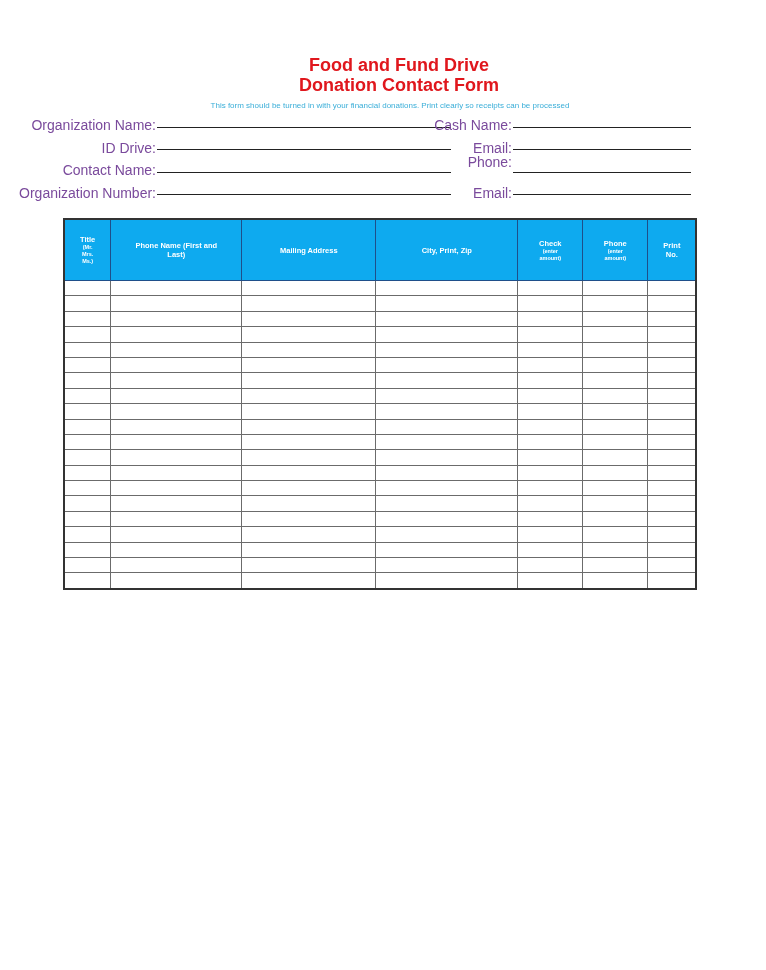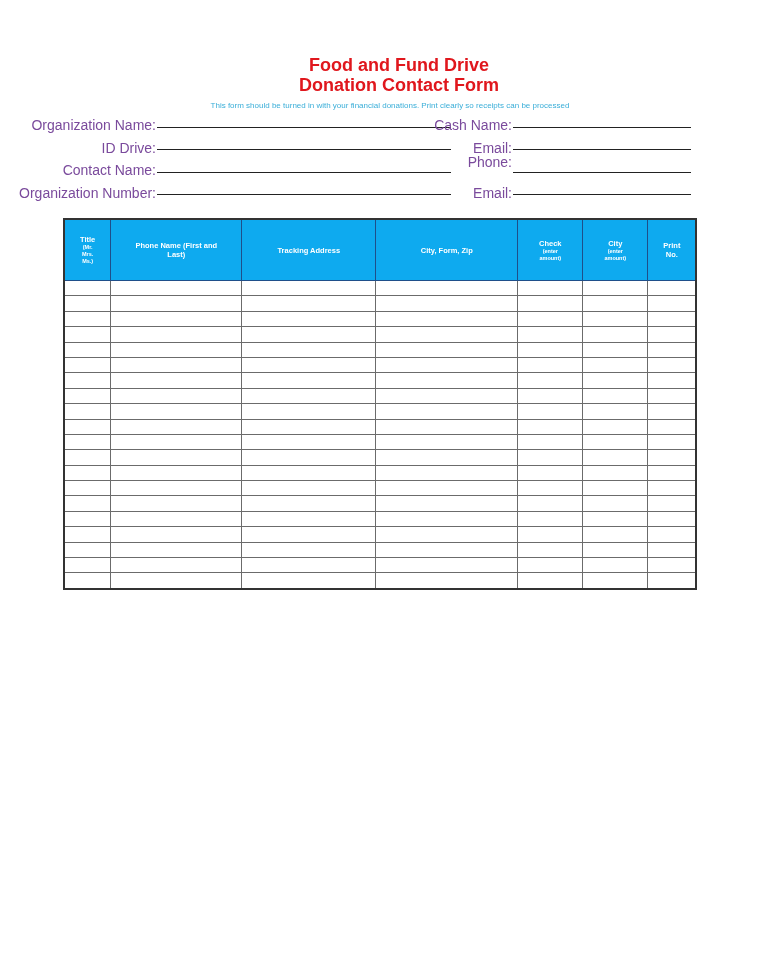--- a/index.html
+++ b/index.html
@@ -70,24 +70,24 @@
       <col style="width:134px">
       <col style="width:142px">
       <col style="width:65px">
       <col style="width:65px">
       <col style="width:47px">
   </colgroup>
   <thead>
     <tr>
       <th><span>Title</span><span class="sub">(Mr. Mrs. Ms.)</span></th>
       <th>Phone Name (First and Last)</th>
-      <th>Tracking Address</th>
-      <th>City, Form, Zip</th>
+      <th>Mailing Address</th>
+      <th>City, Print, Zip</th>
       <th><span>Check</span><span class="sub">(enter amount)</span></th>
-      <th><span>City</span><span class="sub">(enter amount)</span></th>
+      <th><span>Phone</span><span class="sub">(enter amount)</span></th>
       <th>Print No.</th>
     </tr>
   </thead>
   <tbody id="tbody">
       <tr>
         <td></td>
         <td></td>
         <td></td>
         <td></td>
         <td></td>

